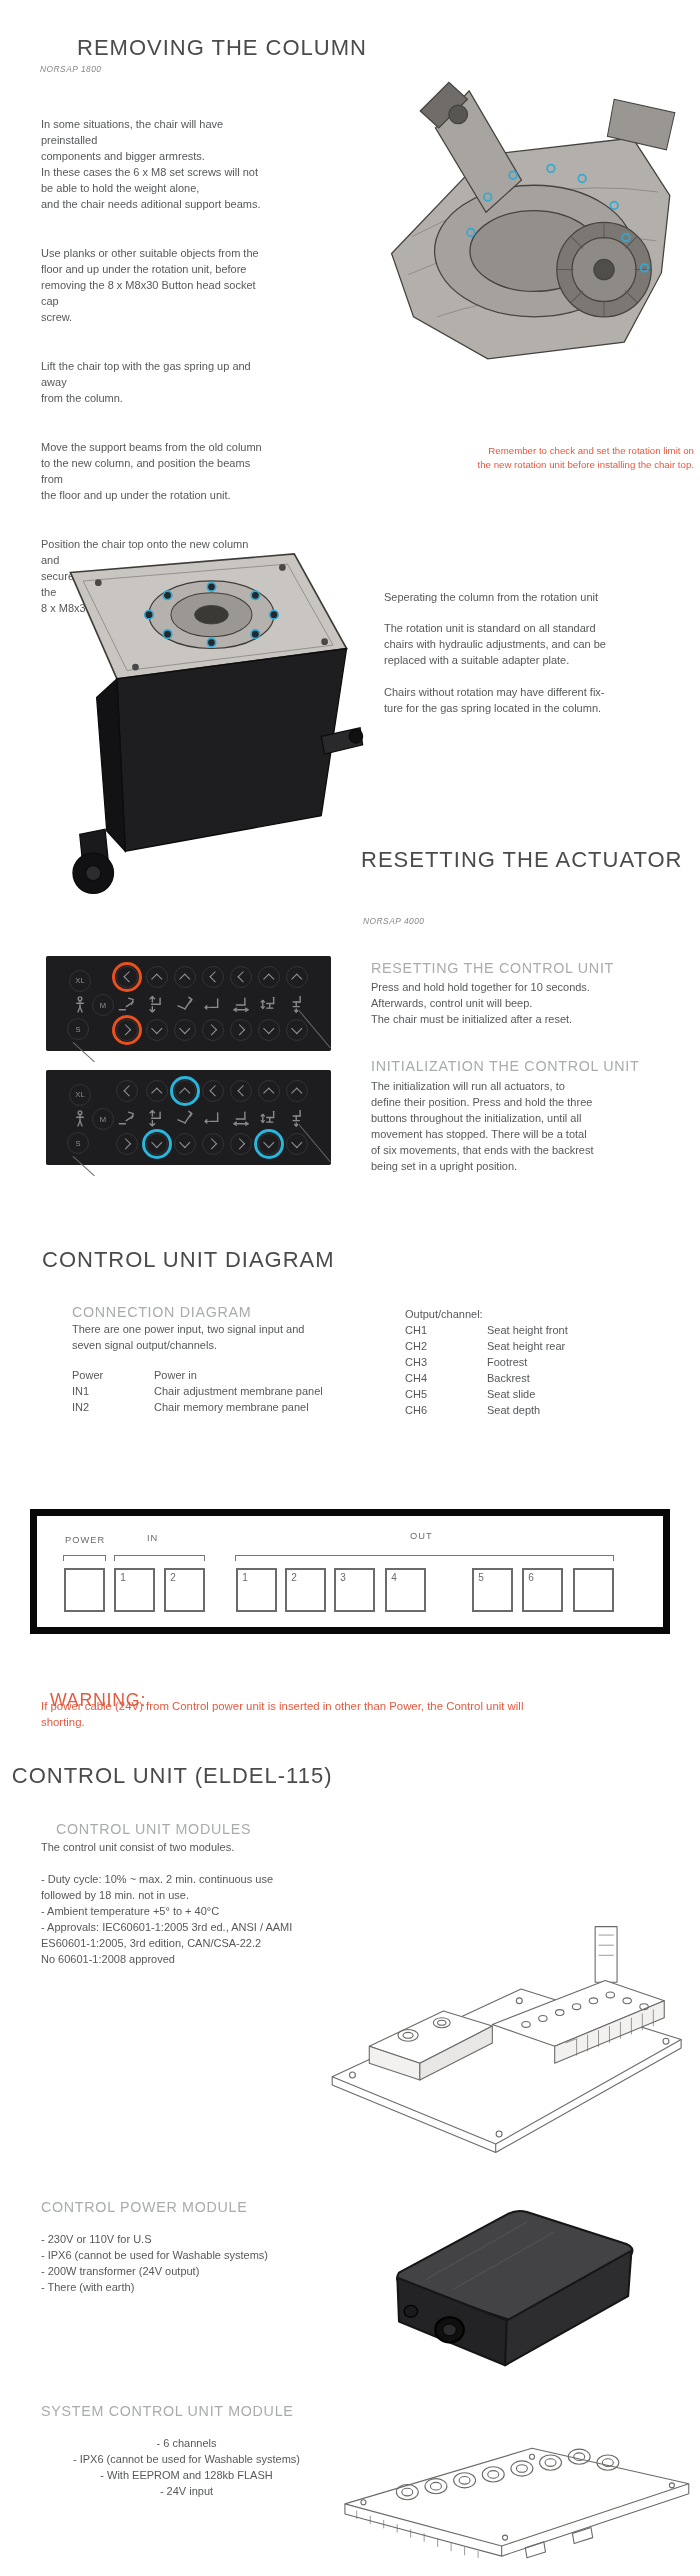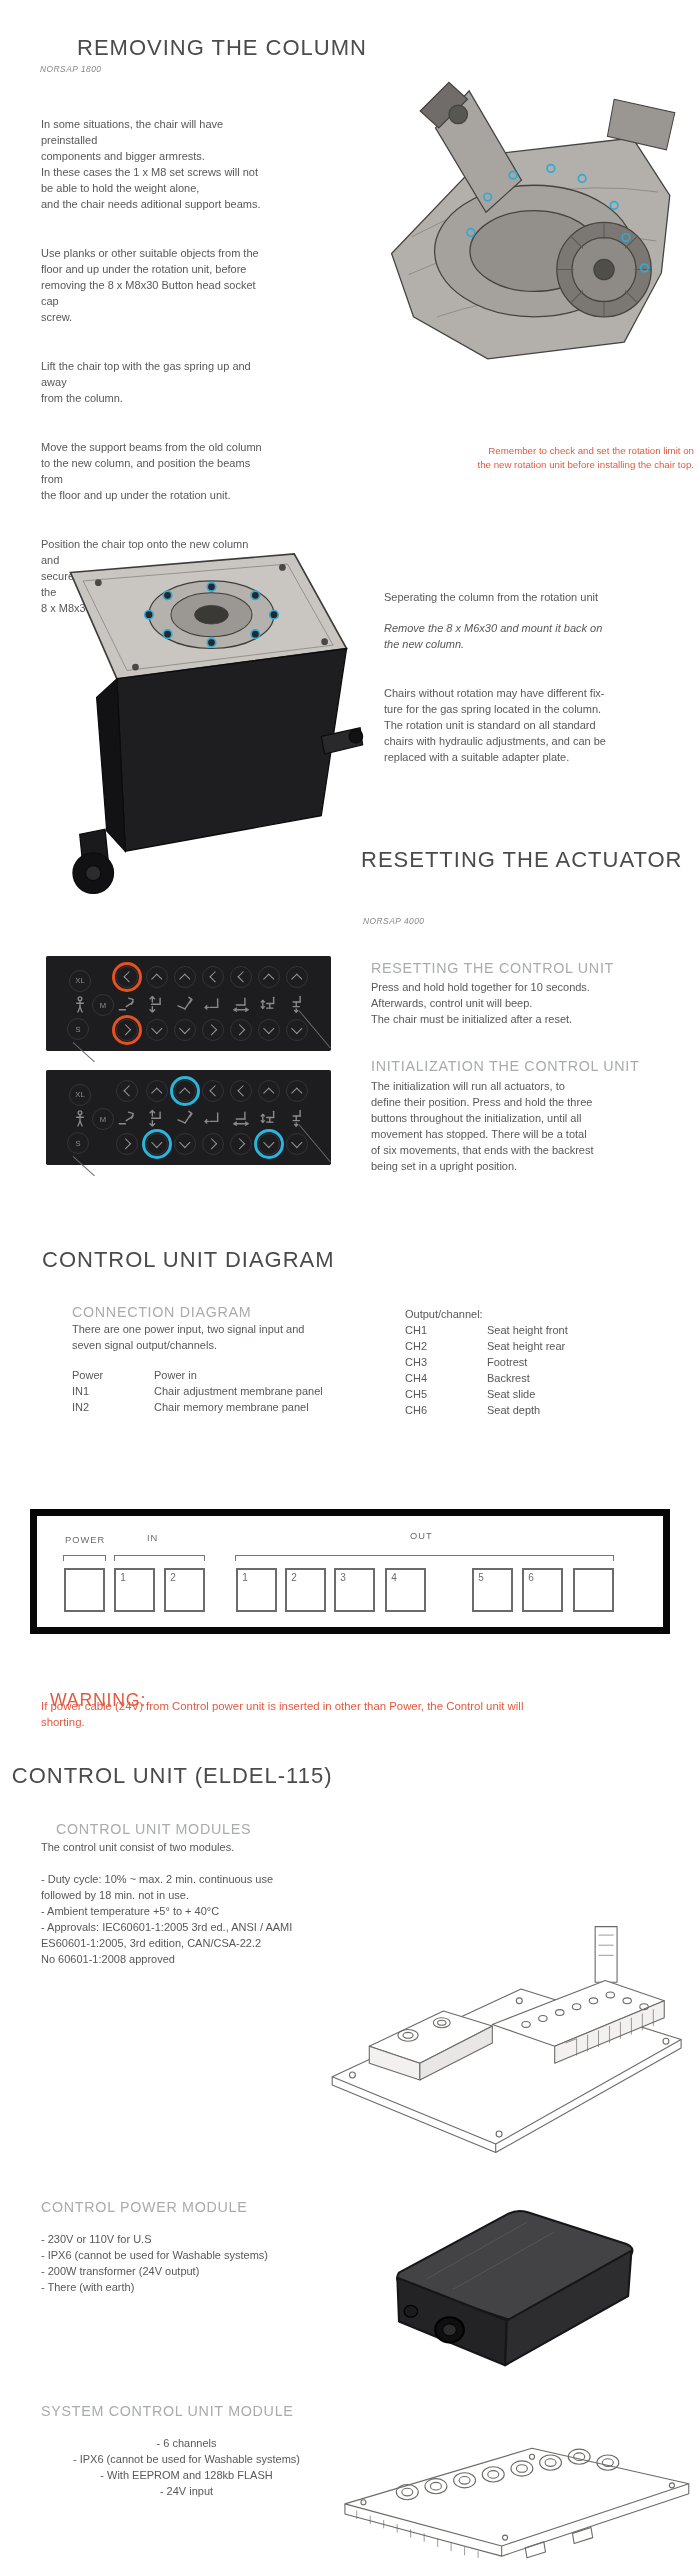--- a/index.html
+++ b/index.html
@@ -42,21 +42,21 @@
 <body>
 
 <div class="page">
 
   <div class="abs h-title" style="left:38px;top:35px;margin-left:39px;">REMOVING THE COLUMN</div>
   <div class="abs h-sub" style="left:40px;top:64px;">NORSAP 1800</div>
 
   <div class="abs body-t" style="left:41px;top:100px;width:226px;">
     <p>In some situations, the chair will have preinstalled
 components and bigger armrests.
-In these cases the 1 x M8 set screws will not
+In these cases the 6 x M8 set screws will not
 be able to hold the weight alone,
 and the chair needs aditional support beams.</p>
     <p>Use planks or other suitable objects from the
 floor and up under the rotation unit, before
 removing the 8 x M8x30 Button head socket cap
 screw.</p>
     <p>Lift the chair top with the gas spring up and away
 from the column.</p>
     <p>Move the support beams from the old column
 to the new column, and position the beams from
@@ -128,27 +128,25 @@
       <polygon points="352,236 398,226 401,246 356,257" fill="#29292b"></polygon>
       <circle cx="393" cy="236" r="8" fill="#111113"></circle>
       <polygon points="66,352 96,346 100,386 70,392" fill="#1a1a1c"></polygon>
       <circle cx="82" cy="398" r="24" fill="#111113"></circle>
       <circle cx="82" cy="398" r="9" fill="#2c2c2e"></circle>
     </g>
   </svg>
 
   <div class="abs" style="left:384px;top:589px;width:314px;">
     <div class="body-t" style="margin-bottom:15px;">Seperating the column from the rotation unit</div>
-    <div class="body-t italic" style="margin-bottom:33px;">Remove the 8 x M6x30 and mount it back on
-the new column.</div>
-    <div class="body-t">Chairs without rotation may have different fix-
-ture for the gas spring located in the column.</div>
     <div class="body-t" style="margin-bottom:16px;">The rotation unit is standard on all standard
 chairs with hydraulic adjustments, and can be
 replaced with a suitable adapter plate.</div>
+    <div class="body-t">Chairs without rotation may have different fix-
+ture for the gas spring located in the column.</div>
   </div>
 
   <div class="abs h-title" style="left:361px;top:847px;">RESETTING THE ACTUATOR</div>
   <div class="abs h-sub" style="left:363px;top:916px;">NORSAP 4000</div>
 
   <div class="panel" style="top:956px;">
       <div class="pbtn" style="left: 23px; top: 13.5px;">XL</div>
       <span style="position: absolute; left: 29px; top: 40px;"><svg width="10" height="18.6" viewBox="0 0 12 22" fill="none" stroke="#8a8a8e" stroke-width="1.6" stroke-linecap="round">
           <circle cx="6" cy="3" r="2.2"></circle>
           <path d="M6 6v7"></path>

